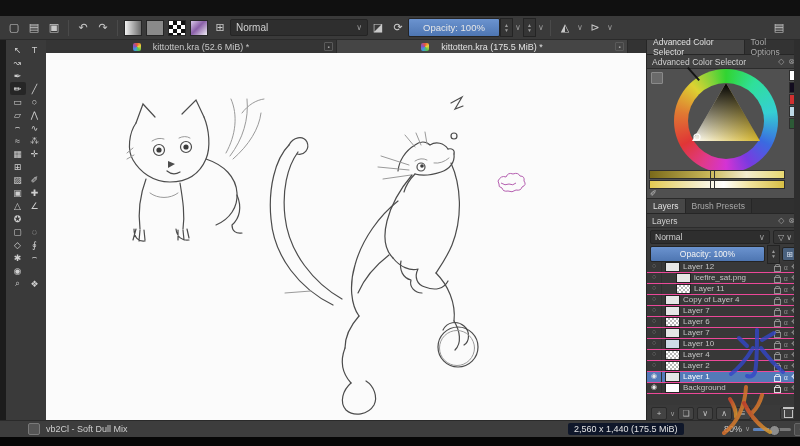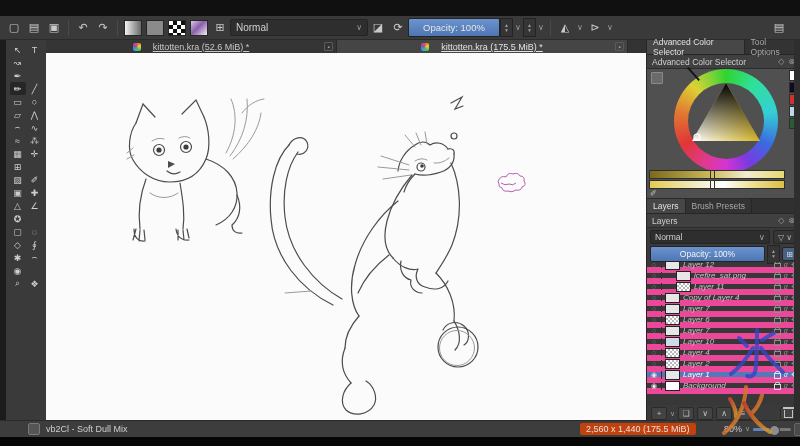--- a/index.html
+++ b/index.html
@@ -41,21 +41,21 @@
            border-left:6px solid #1c1c1c;box-sizing:border-box;padding-top:3px;}
   .tool-row{display:flex;justify-content:center;gap:1px;}
   .tbtn{width:16px;height:13px;display:flex;align-items:center;justify-content:center;
         color:#cfcfcf;font-size:9px;}
   .tbtn.selected{background:#262626;border-radius:2px;color:#fff;}
   .tbtn.spacer{visibility:hidden;}
   
   #canvas-region{position:absolute;left:46px;top:0;width:600px;height:380px;background:#303030;}
   #tabbar{position:absolute;left:0;top:0;width:600px;height:13px;background:#333;display:flex;}
   .doc-tab{height:13px;display:flex;align-items:center;justify-content:center;gap:12px;
-           border-right:1px solid #2a2a2a;box-sizing:border-box;position:relative;font-size:9px;color:#c8c8c8;text-decoration:underline;}
+           border-right:1px solid #2a2a2a;box-sizing:border-box;position:relative;font-size:9px;color:#c8c8c8;}
   .doc-tab.inactive{background:#353535;width:291px;}
   .doc-tab.active{background:#454545;width:291px;color:#e2e2e2;}
   .tab-app-icon{width:8px;height:8px;border-radius:2px;
       background:conic-gradient(#e5533a,#e8d23a,#58c24d,#3a9fe0,#8a4fc2,#e5533a);}
   .tab-close{position:absolute;right:3px;top:2px;width:9px;height:9px;border:1px solid #5a5a5a;
              border-radius:1px;font-size:6px;line-height:8px;text-align:center;color:#aaa;box-sizing:border-box;}
   #canvas{position:absolute;left:0;top:13px;width:600px;height:367px;background:#fbfbfb;}
   #canvas svg{position:absolute;left:0;top:0;}
   
   #rightpanel{position:absolute;left:646px;top:0;width:154px;height:380px;background:#3a3a3a;
@@ -92,22 +92,22 @@
                display:flex;align-items:center;padding:0 4px;font-size:8.5px;color:#d0d0d0;box-sizing:border-box;}
   #filter-btn{width:24px;height:14px;background:#353535;border:1px solid #242424;border-radius:2px;
               display:flex;align-items:center;justify-content:center;gap:2px;color:#b0b0b0;font-size:8px;box-sizing:border-box;}
   #opacity-row{height:16px;display:flex;align-items:center;padding:0 3px;gap:2px;}
   #opacity-slider{flex:1;height:14px;border:1px solid #242424;border-radius:2px;
       background:linear-gradient(#6b93cf,#4e76b2);display:flex;align-items:center;justify-content:center;
       font-size:8.5px;color:#f2f2f2;}
   #thumb-btn{width:15px;height:14px;background:#49617f;border:1px solid #242424;border-radius:2px;
       display:flex;align-items:center;justify-content:center;color:#d8e2f0;font-size:8px;box-sizing:border-box;}
   #layer-list{height:143px;overflow:hidden;background:#383838;}
-  .lrow{height:11px;display:flex;align-items:center;border-bottom:6px solid #ec4899;box-sizing:border-box;
-        font-size:8px;color:#c4c4c4;font-style:italic;}
+  .lrow{height:11px;display:flex;border-bottom:1px solid #ec4899;box-sizing:border-box;
+        font-size:8px;color:#c4c4c4;}
   .lrow.sel{background:#5379b8;color:#fff;}
   .leye{width:14px;text-align:center;font-size:7px;color:#7e7e7e;border-right:1px solid #303030;}
   .leye.on{color:#e8e8e8;}
   .lthumb{width:13px;height:8px;background:#e6e6e6;border:1px solid #222;margin:0 3px;flex:none;}
   .lthumb.checker{background-image:
       linear-gradient(45deg,#b9b9b9 25%,transparent 25%,transparent 75%,#b9b9b9 75%),
       linear-gradient(45deg,#b9b9b9 25%,#fff 25%,#fff 75%,#b9b9b9 75%);
       background-size:4px 4px;background-position:0 0,2px 2px;background-color:#fff;}
   .lthumb.blue{background:#cddbe6;}
   .lname{flex:1;overflow:hidden;white-space:nowrap;}
@@ -123,21 +123,21 @@
   .lybtn{width:16px;height:13px;background:#434343;border:1px solid #2a2a2a;border-radius:2px;
          display:flex;align-items:center;justify-content:center;color:#c2c2c2;font-size:8px;box-sizing:border-box;}
   .trashico{width:7px;height:7px;border:1px solid #c2c2c2;border-top:none;position:relative;}
   .trashico::before{content:"";position:absolute;left:-2px;right:-2px;top:-3px;height:1px;border-top:2px solid #c2c2c2;}
   #panel-scroll{position:absolute;right:0;top:0;width:6px;height:380px;background:#2e2e2e;}
   
   #statusbar{position:absolute;left:0;top:420px;width:800px;height:17px;background:#3d3d3d;
              border-top:1px solid #2a2a2a;display:flex;align-items:center;font-size:9px;color:#cfcfcf;box-sizing:border-box;}
   #sb-brush-icon{width:10px;height:10px;border:1px solid #7a7a7a;border-radius:2px;margin:0 6px 0 28px;background:#555;}
   #sb-colorinfo{position:absolute;left:203px;}
-  #sb-docsize{position:absolute;left:580px;background:#c2410c;border-radius:2px;padding:1px 6px;color:#e2e2e2;}
+  #sb-docsize{position:absolute;left:568px;background:#0f172a;border-radius:2px;padding:1px 6px;color:#e2e2e2;}
   #sb-zoom{position:absolute;left:724px;display:flex;align-items:center;gap:3px;}
   #zoom-track{width:38px;height:3px;background:#777;border-radius:2px;position:relative;}
   #zoom-fill{position:absolute;left:0;top:0;bottom:0;width:45%;background:#5c83bd;border-radius:2px;}
   #zoom-handle{position:absolute;left:42%;top:-3px;width:9px;height:9px;border-radius:50%;background:#8d8d8d;border:1px solid #333;}
   #sb-canvasonly{width:11px;height:11px;border:1px solid #666;border-radius:2px;background:#4a4a4a;
                  font-size:6px;line-height:10px;text-align:center;color:#bbb;}
   #blackbar{position:absolute;left:0;top:437px;width:800px;height:9px;background:#060606;}
   
   .watermark{position:absolute;pointer-events:none;}
   .sk{fill:none;stroke:#4c4c4c;stroke-width:1.2;stroke-linecap:round;}

